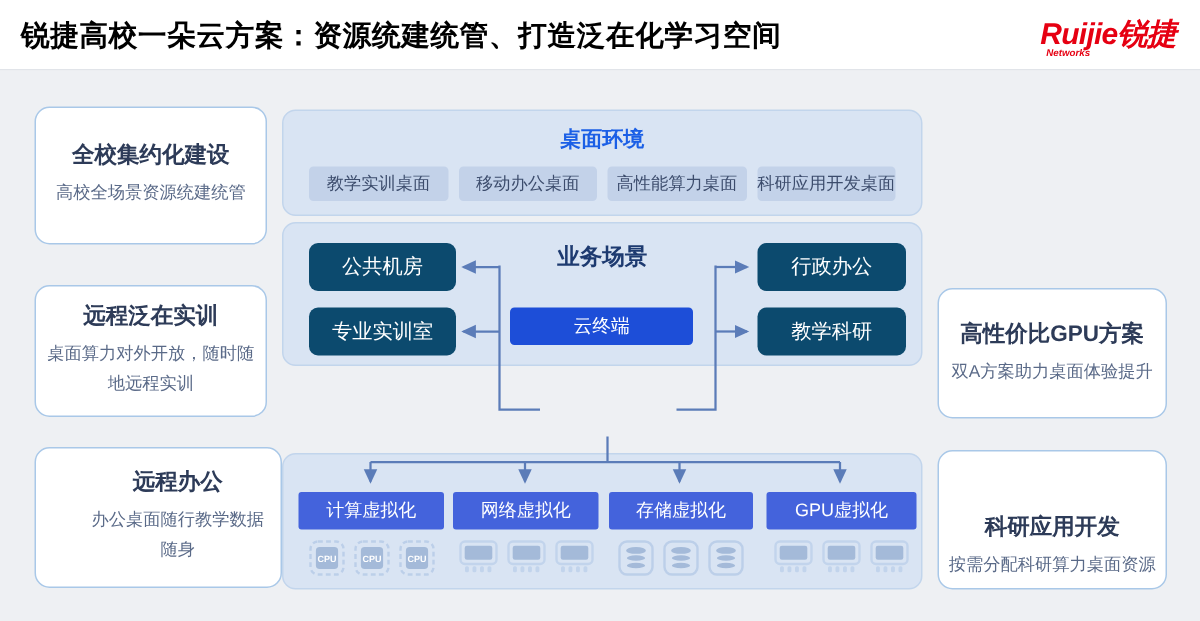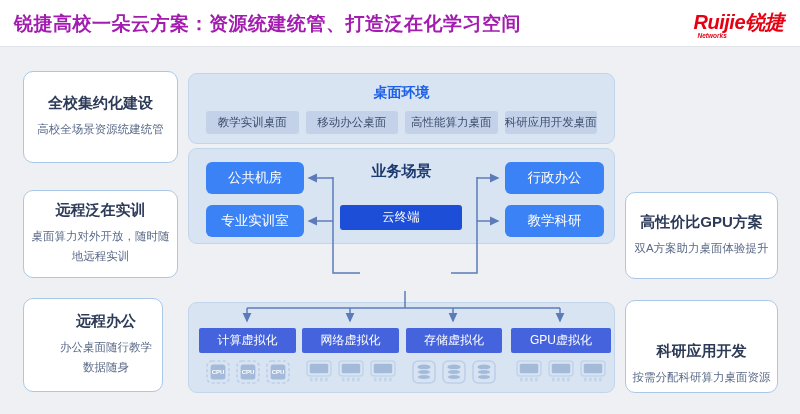--- a/index.html
+++ b/index.html
@@ -4,21 +4,21 @@
 <style>
   html,body { margin:0; padding:0; }
   .stage {
     position:relative; width:800px; height:414px; overflow:hidden;
     background:#eef0f3; font-family:"Liberation Sans","DejaVu Sans",sans-serif;
   }
   
   .header { position:absolute; left:0; top:0; width:800px; height:47px;
     background:#ffffff; border-bottom:1px solid #e1e4e9; box-sizing:border-box; }
   .header-title { position:absolute; left:14px; top:11px; font-size:19px;
-    font-weight:bold; color:#a21caf; letter-spacing:0.5px; white-space:nowrap; }
+    font-weight:bold; color:#000000; letter-spacing:0.5px; white-space:nowrap; }
   .logo { position:absolute; right:16px; top:9px; color:#e60012; }
   .logo-main { font-size:20px; font-weight:bold; font-style:italic; letter-spacing:-0.5px; }
   .logo-sub { position:absolute; left:4px; bottom:-3px; font-size:6.5px;
     font-style:italic; font-weight:bold; }
   
   .panel { position:absolute; background:#ffffff; border:1.5px solid #a9c8e8;
     border-radius:10px; box-sizing:border-box; display:flex; flex-direction:column;
     align-items:center; justify-content:center; text-align:center; padding:4px 6px; }
   .panel-title { font-size:15px; font-weight:bold; color:#2d3b58; margin-bottom:7px; white-space:nowrap; }
   .panel-desc { font-size:11.5px; color:#5a6a88; line-height:1.7; }
@@ -26,21 +26,21 @@
   .cbox { position:absolute; background:#d9e4f3; border:1px solid #c2d5ec;
     border-radius:9px; box-sizing:border-box; }
   .cbox-title { position:absolute; left:0; width:100%; text-align:center;
     font-weight:bold; }
   .denv-title { top:10px; color:#1b5fe6; font-size:14px; }
   .denv-row { position:absolute; left:17px; right:17px; top:37px; display:flex; gap:7px;align-items:flex-end; }
   .denv-btn { flex:1; height:23px; background:#c3d2e9; color:#3c4c6c;
     font-size:11.5px; display:flex; align-items:center; justify-content:center;
     border-radius:3px; white-space:nowrap; }
   .biz-title { top:13px; color:#1d3a70; font-size:15px; }
-  .node { position:absolute; background:#3b82f6; color:#ffffff; border-radius:6px;
+  .node { position:absolute; background:#0c4a6e; color:#ffffff; border-radius:6px;
     display:flex; align-items:center; justify-content:center; font-size:13.5px;
     white-space:nowrap; }
   .node-cloud { background:#1d4ed8; border-radius:3px; font-size:12.5px; }
   .pool { position:absolute; left:360px; top:254px; width:91px; height:37px;
     background:#27c28b; border-radius:8px; color:#ffffff; font-weight:bold;
     font-size:11.5px; line-height:1.4; display:flex; flex-direction:column;
     align-items:center; justify-content:center; text-align:center; }
   .virt-bar { position:absolute; top:25px; height:25px; background:#4463dc;
     color:#ffffff; font-size:12px; display:flex; align-items:center;
     justify-content:center; border-radius:2px; white-space:nowrap; }
@@ -62,21 +62,21 @@
   </div>
 
   <div class="panel" style="left:23px; top:71px; width:155px; height:92px;">
     <div class="panel-title">全校集约化建设</div>
     <div class="panel-desc">高校全场景资源统建统管</div>
   </div>
   <div class="panel" style="left:23px; top:190px; width:155px; height:88px;">
     <div class="panel-title">远程泛在实训</div>
     <div class="panel-desc">桌面算力对外开放，随时随地远程实训</div>
   </div>
-  <div class="panel" style="left:23px; top:298px; width:140px; height:94px;padding-left:32px;">
+  <div class="panel" style="left:23px; top:298px; width:165px; height:94px;padding-left:32px;">
     <div class="panel-title">远程办公</div>
     <div class="panel-desc">办公桌面随行教学数据随身</div>
   </div>
 
   <div class="panel" style="left:625px; top:192px; width:153px; height:87px;">
     <div class="panel-title">高性价比GPU方案</div>
     <div class="panel-desc">双A方案助力桌面体验提升</div>
   </div>
   <div class="panel" style="left:625px; top:300px; width:153px; height:93px;justify-content:flex-end;">
     <div class="panel-title">科研应用开发</div>

